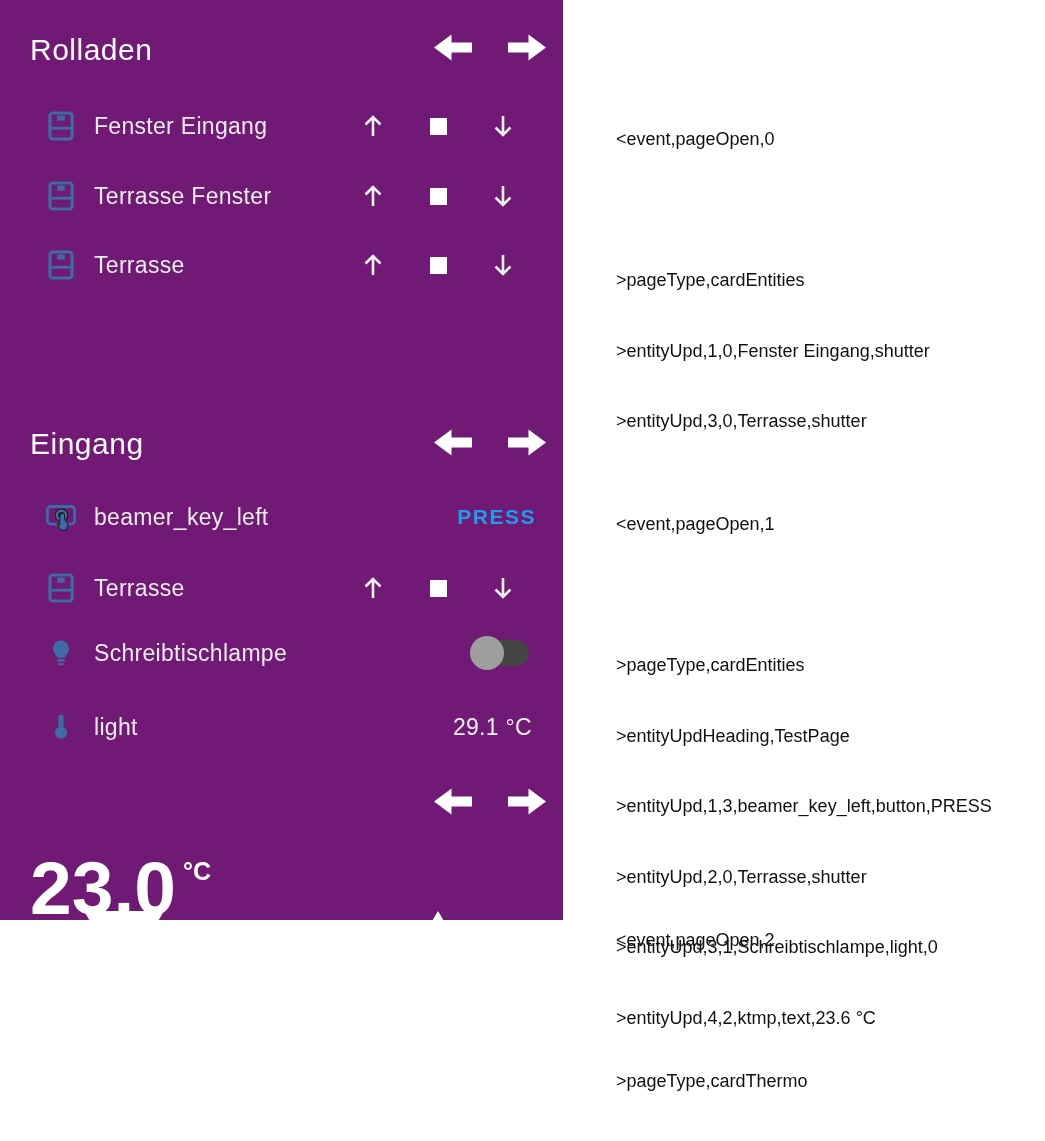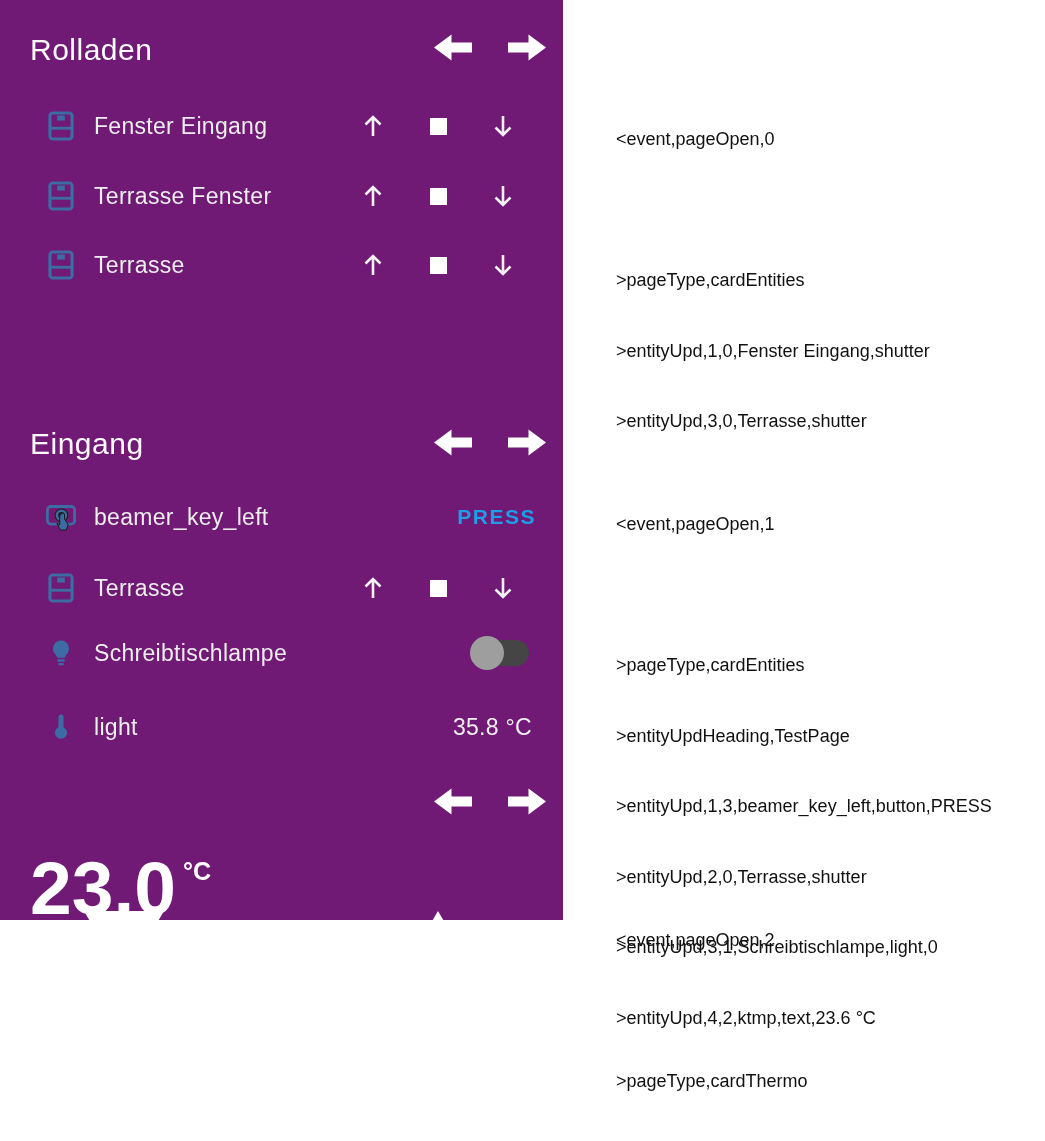--- a/index.html
+++ b/index.html
@@ -231,21 +231,21 @@
       <div class="toggle-track"></div>
       <div class="toggle-knob"></div>
     </div>
   </div>
 
   <div class="row" style="top:699px">
     <svg class="eicon" viewBox="0 0 24 24">
         <use href="#ico-thermo"></use>
       </svg>
     <div class="elabel">light</div>
-    <div class="row-value">35.8 °C</div>
+    <div class="row-value">29.1 °C</div>
   </div>
 
   <div class="nav" style="top:786px">
     <svg width="38" height="31">
         <use href="#ico-nav-left"></use>
       </svg>
     <svg width="38" height="31">
         <use href="#ico-nav-right"></use>
       </svg>
   </div>

